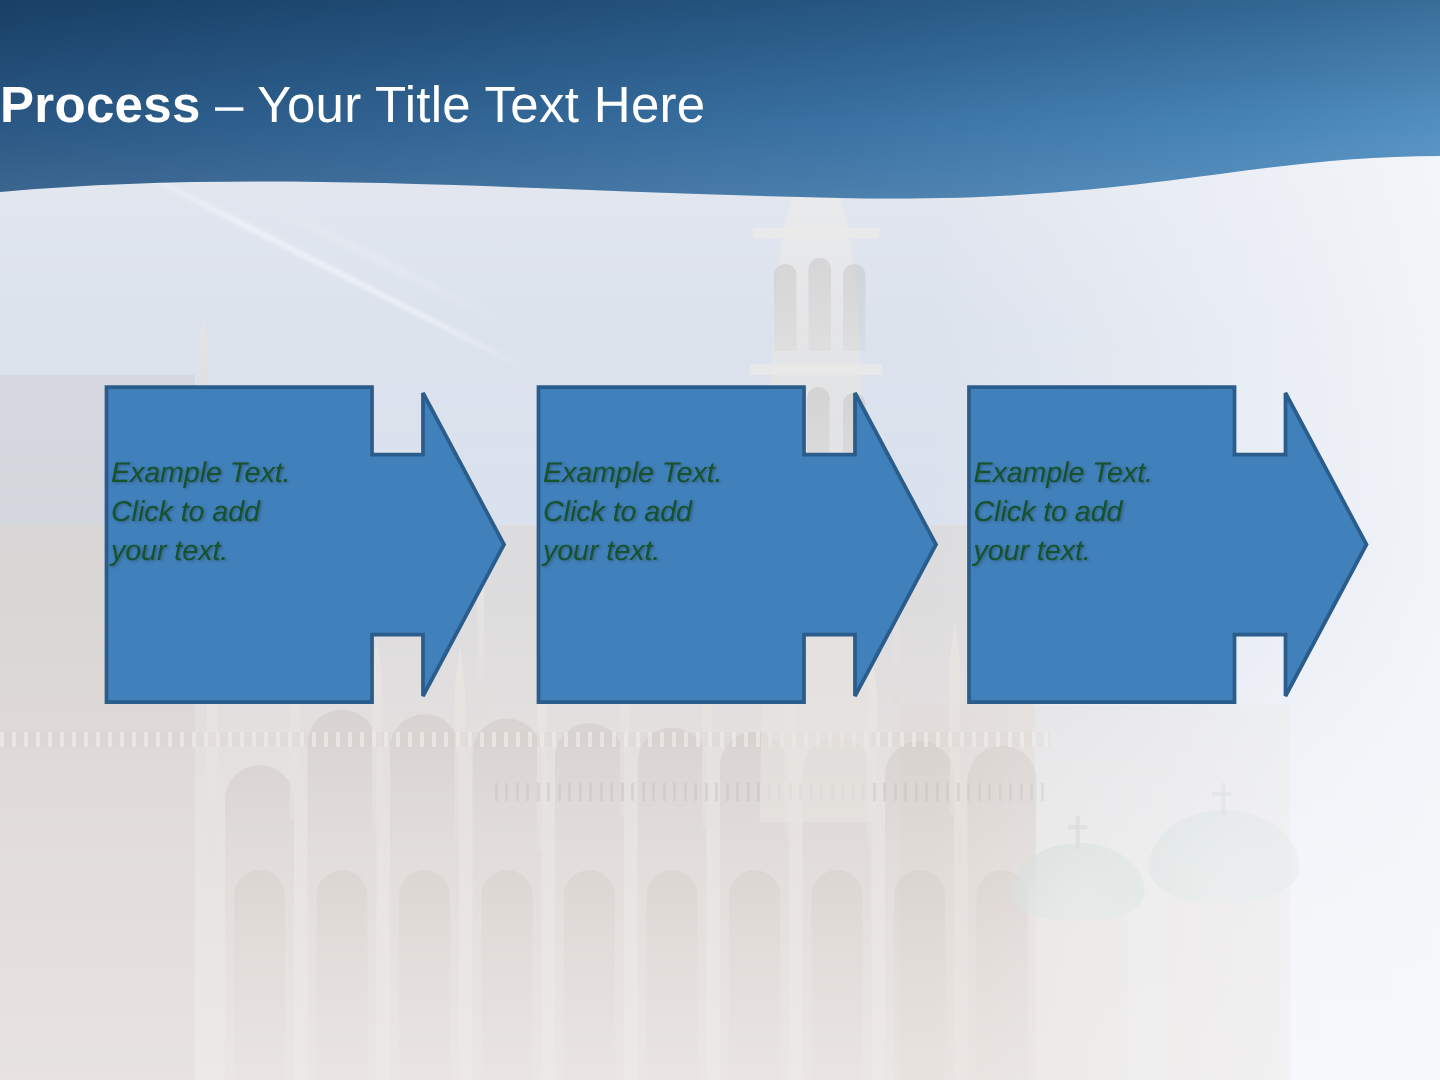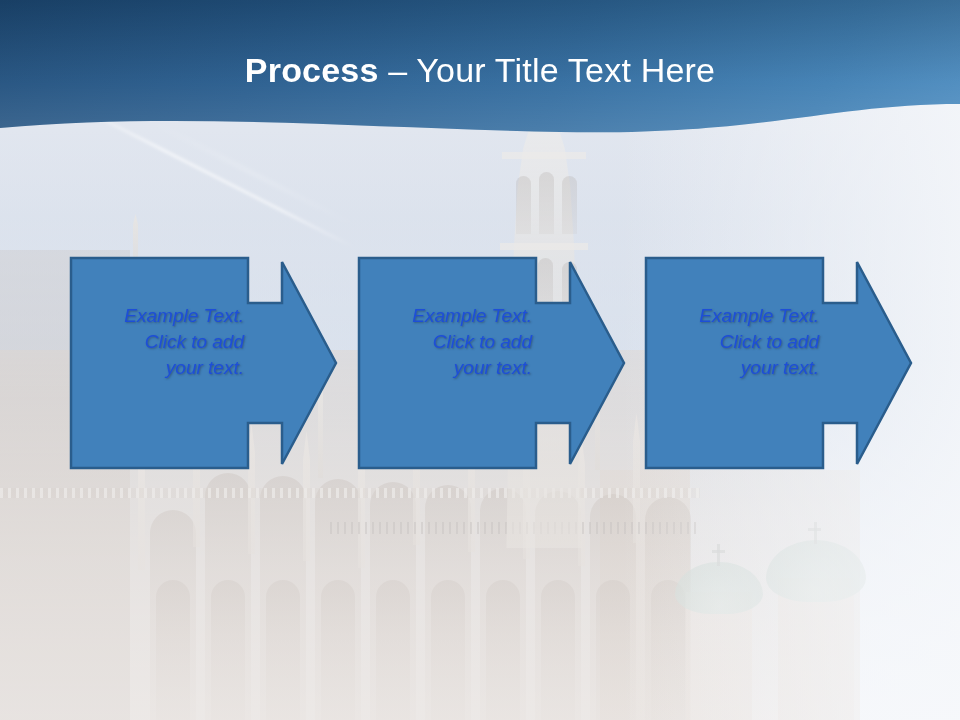--- a/index.html
+++ b/index.html
@@ -149,40 +149,39 @@
   }
   .header-sheen {
     position:absolute; left:0; top:0; width:960px; height:150px;
     background:linear-gradient(180deg, rgba(0,0,0,.18) 0%, rgba(255,255,255,.05) 55%, rgba(255,255,255,.16) 100%);
     -webkit-clip-path:path("M0,0 L960,0 L960,104 C830,104 760,136 560,132 C360,128 180,112 0,128 Z");
     clip-path:path("M0,0 L960,0 L960,104 C830,104 760,136 560,132 C360,128 180,112 0,128 Z");
     pointer-events:none;
   }
   .title {
     position:absolute; left:0; top:50px; width:960px;
-    text-align:center;
     font-size:34px; line-height:40px;
     color:#ffffff;
     letter-spacing:.2px;
     white-space:nowrap;
   }
   .title .strong { font-weight:bold; }
   .title .light  { font-weight:normal; }
 
   
   .proc { position:absolute; left:0; top:0; width:960px; height:720px; }
   .chev { position:absolute; }
   .chev svg { display:block; overflow:visible; }
   .chev-text {
     position:absolute;
-    color:#1d4ed8;
+    color:#14532d;
     font-style:italic;
     font-size:19px;
     line-height:26px;
-    text-align:right;
+    text-align:left;
     text-shadow:1px 1px 2px rgba(40,60,80,.55);
     white-space:pre-line;
     pointer-events:none;
   }
 </style>
 </head>
 <body>
 
 <div id="slide">
 

